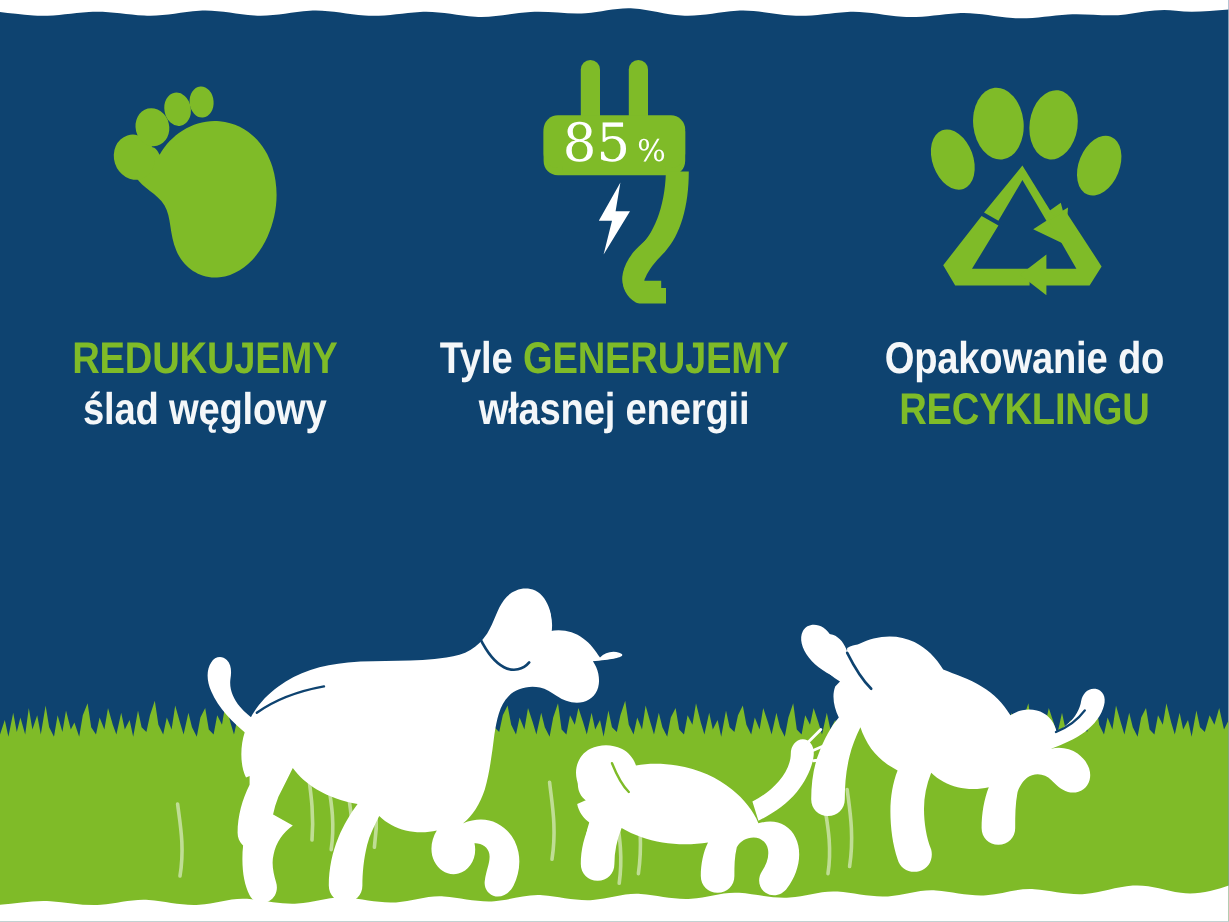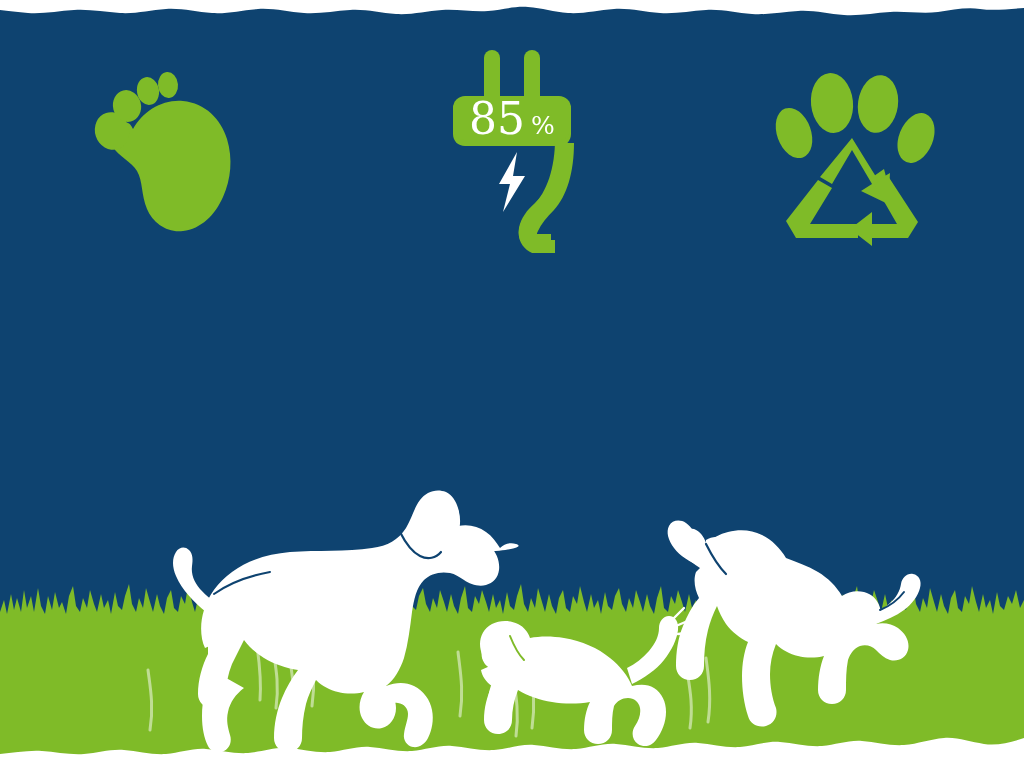--- a/index.html
+++ b/index.html
@@ -718,14 +718,31 @@
             L106,180
             L106,172
             L142,172
             L152,156
             L122,110 Z"></path>
         </g>
       </svg>
     </div>
   </div>
 
+  <div class="text-row">
+
+    <div class="text-cell">
+      <span class="line green">REDUKUJEMY</span>
+      <span class="line white">ślad węglowy</span>
+    </div>
+
+    <div class="text-cell">
+      <span class="line"><span class="white">Tyle </span><span class="green">GENERUJEMY</span></span>
+      <span class="line white">własnej energii</span>
+    </div>
+
+    <div class="text-cell">
+      <span class="line white">Opakowanie do</span>
+      <span class="line green">RECYKLINGU</span>
+    </div>
+  </div>
 
 </div>
 
 </body></html>

